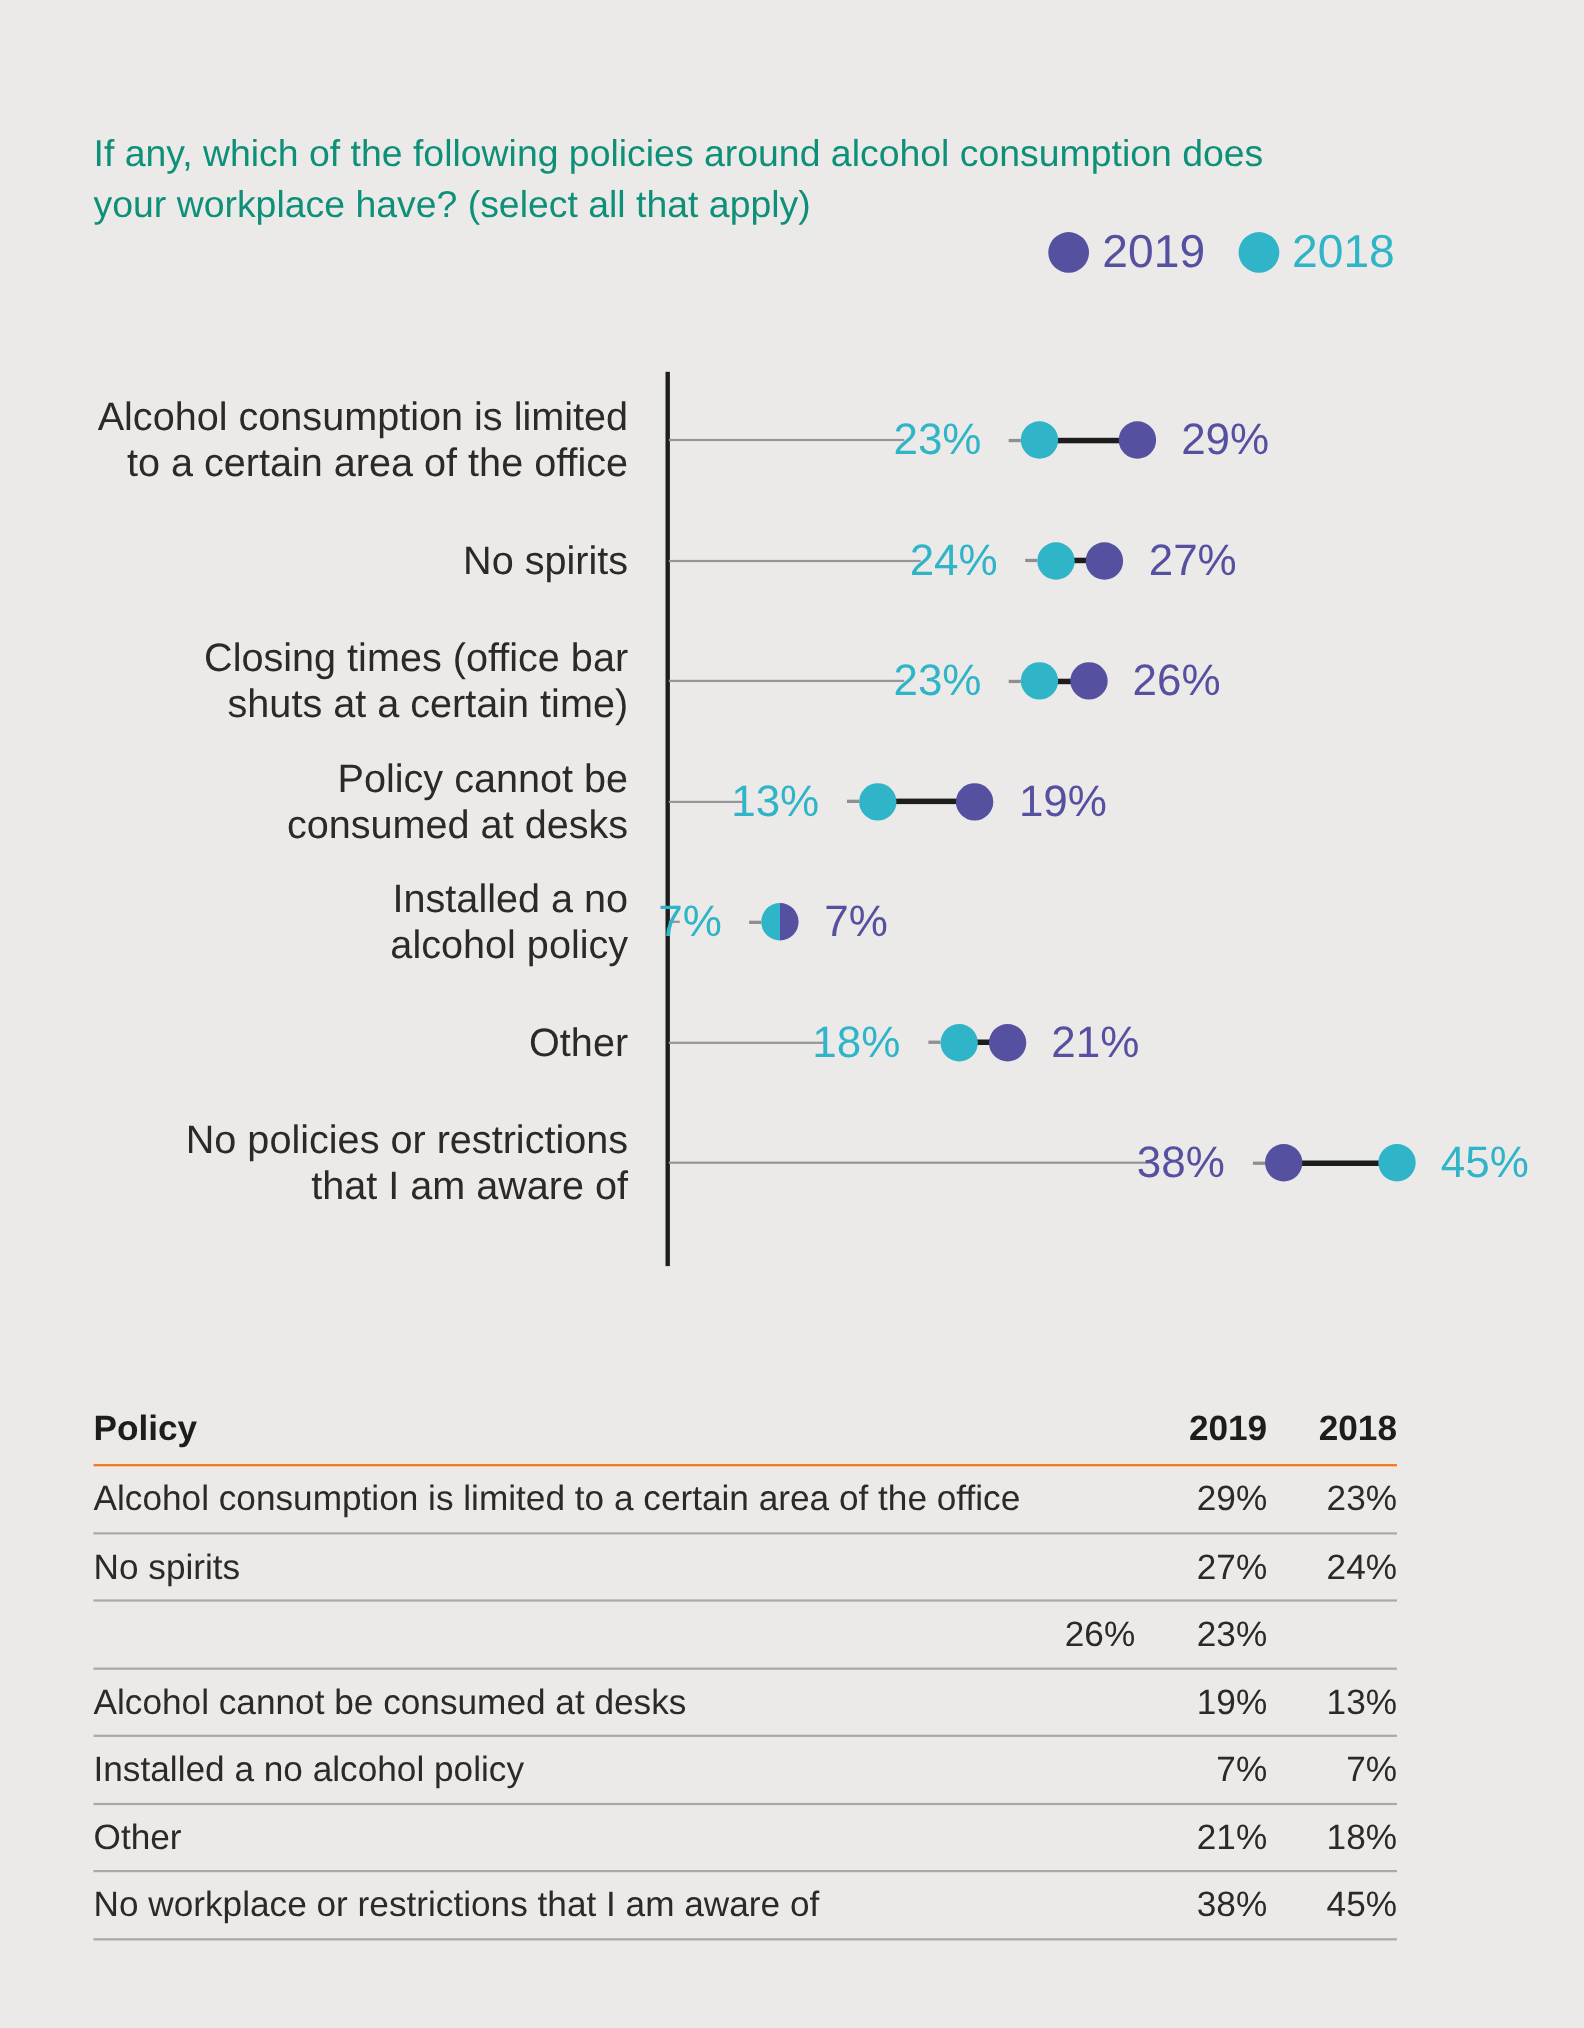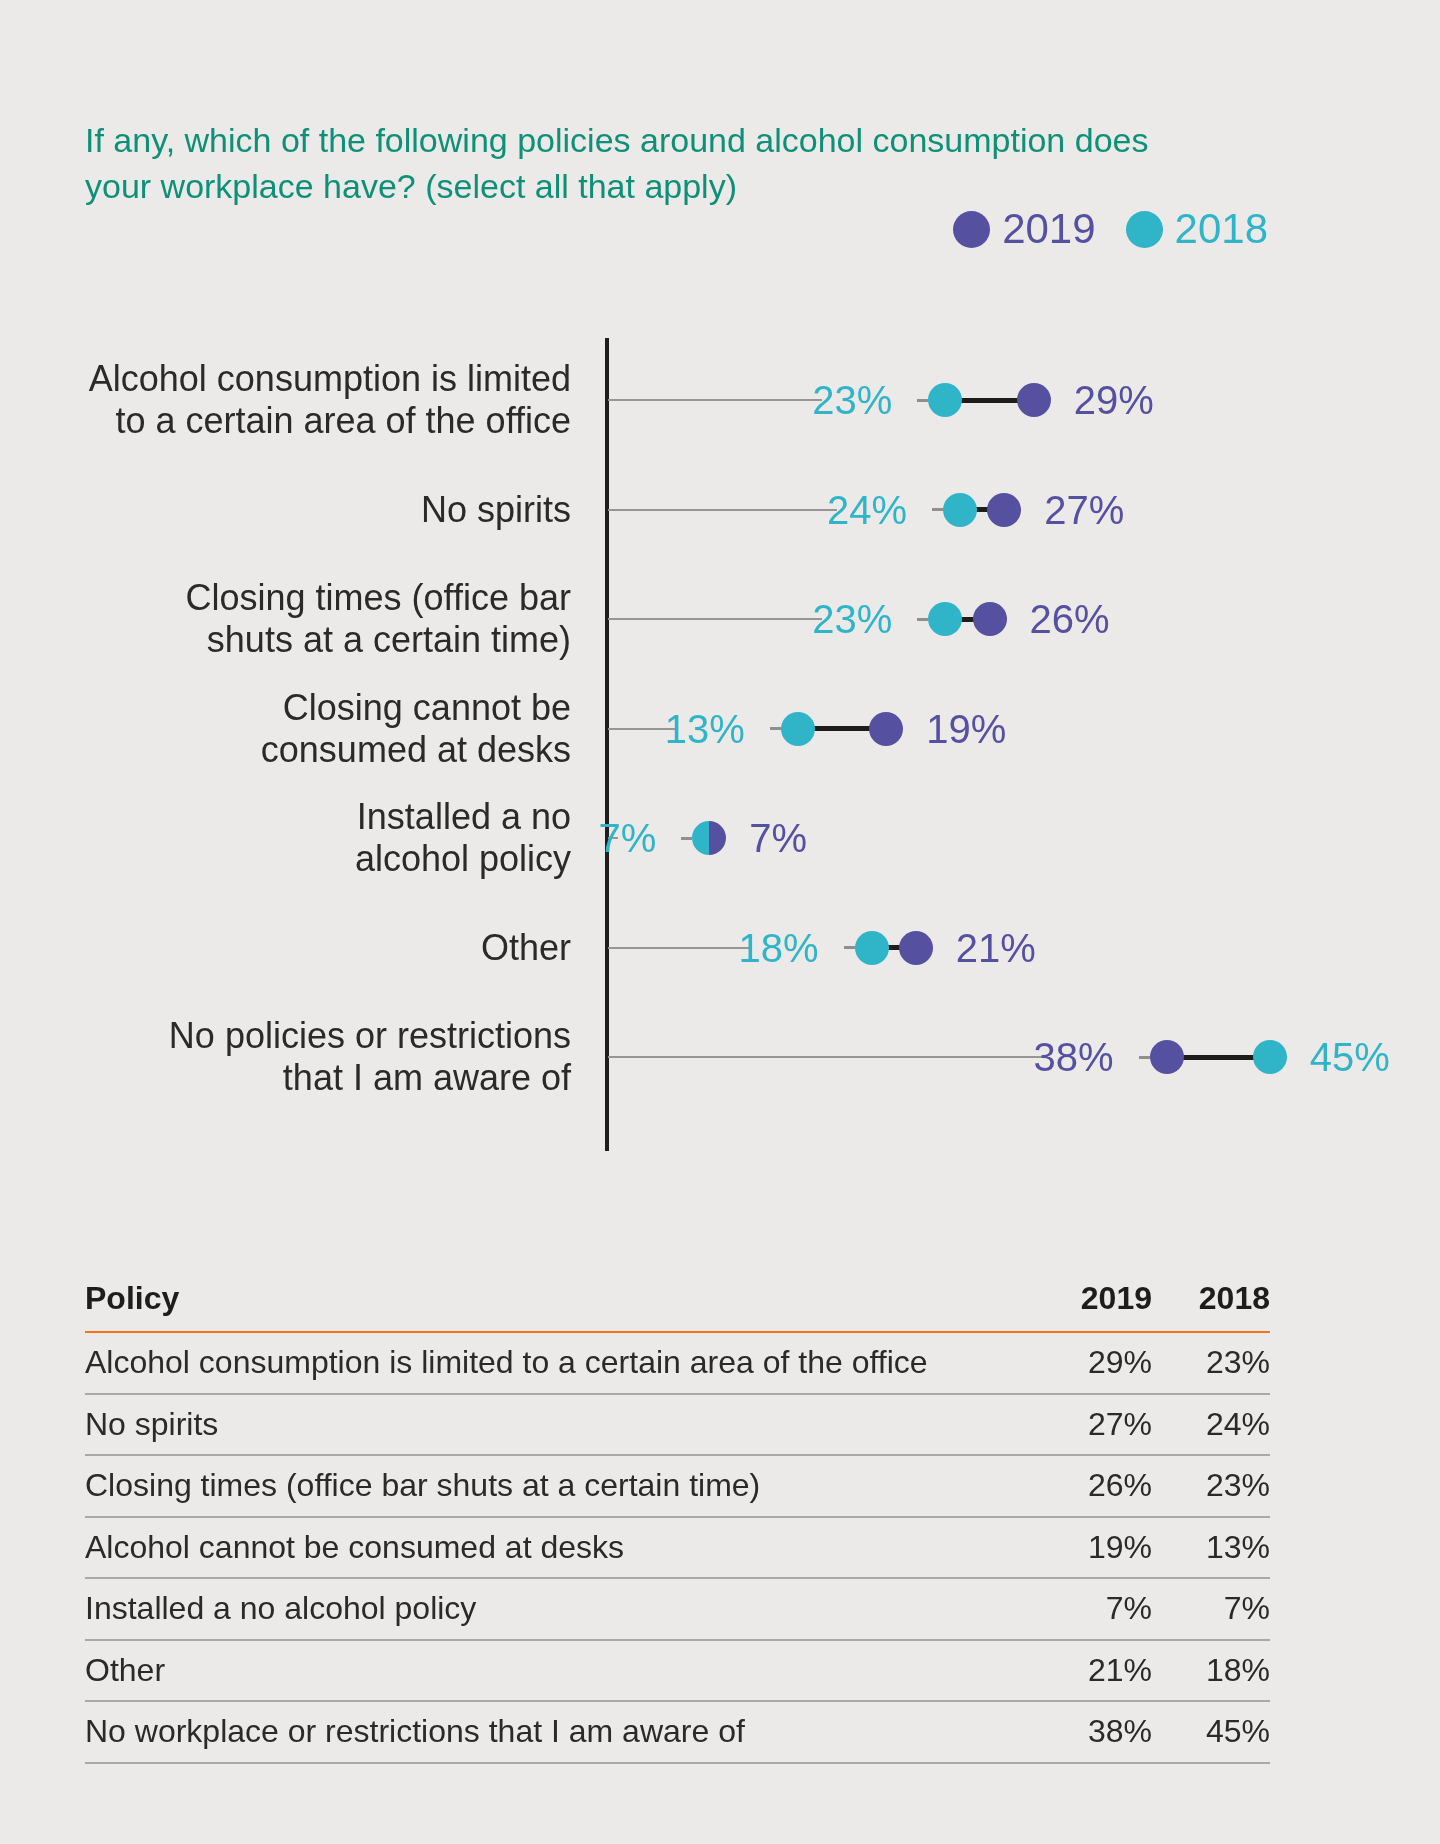--- a/index.html
+++ b/index.html
@@ -123,21 +123,21 @@
         <div>shuts at a certain time)</div>
       </div>
       <div class="connector" style="left: 945.25px; width: 44.25px; top: 616.5px;"></div>
       <div class="dot" style="left: 928.25px; top: 602px; background: rgb(47, 180, 200);"></div>
       <div class="dot" style="left: 972.5px; top: 602px; background: rgb(86, 80, 160);"></div>
       <div class="dash" style="left: 917.25px; width: 11px; top: 617.5px;"></div>
       <div class="val" style="right: 533.75px; top: 597px; color: rgb(47, 180, 200);">23%</div>
       <div class="val" style="left: 1029.5px; top: 597px; color: rgb(86, 80, 160);">26%</div>
       <div class="leader" style="left: 608px; width: 214.25px; top: 618px;"></div>
       <div class="cat-label" style="top: 686.5px;">
-        <div>Closing cannot be</div>
+        <div>Policy cannot be</div>
         <div>consumed at desks</div>
       </div>
       <div class="connector" style="left: 797.75px; width: 88.5px; top: 726px;"></div>
       <div class="dot" style="left: 780.75px; top: 711.5px; background: rgb(47, 180, 200);"></div>
       <div class="dot" style="left: 869.25px; top: 711.5px; background: rgb(86, 80, 160);"></div>
       <div class="dash" style="left: 769.75px; width: 11px; top: 727px;"></div>
       <div class="val" style="right: 681.25px; top: 706.5px; color: rgb(47, 180, 200);">13%</div>
       <div class="val" style="left: 926.25px; top: 706.5px; color: rgb(86, 80, 160);">19%</div>
       <div class="leader" style="left: 608px; width: 66.75px; top: 727.5px;"></div>
       <div class="cat-label" style="top: 796px;">
@@ -182,21 +182,20 @@
         <div>Alcohol consumption is limited to a certain area of the office</div>
         <div class="num">29%</div>
         <div class="num">23%</div>
       </div>
       <div class="t-row">
         <div>No spirits</div>
         <div class="num">27%</div>
         <div class="num">24%</div>
       </div>
       <div class="t-row">
-        <div>Closing times (office bar shuts at a certain time)</div>
         <div class="num">26%</div>
         <div class="num">23%</div>
       </div>
       <div class="t-row">
         <div>Alcohol cannot be consumed at desks</div>
         <div class="num">19%</div>
         <div class="num">13%</div>
       </div>
       <div class="t-row">
         <div>Installed a no alcohol policy</div>

